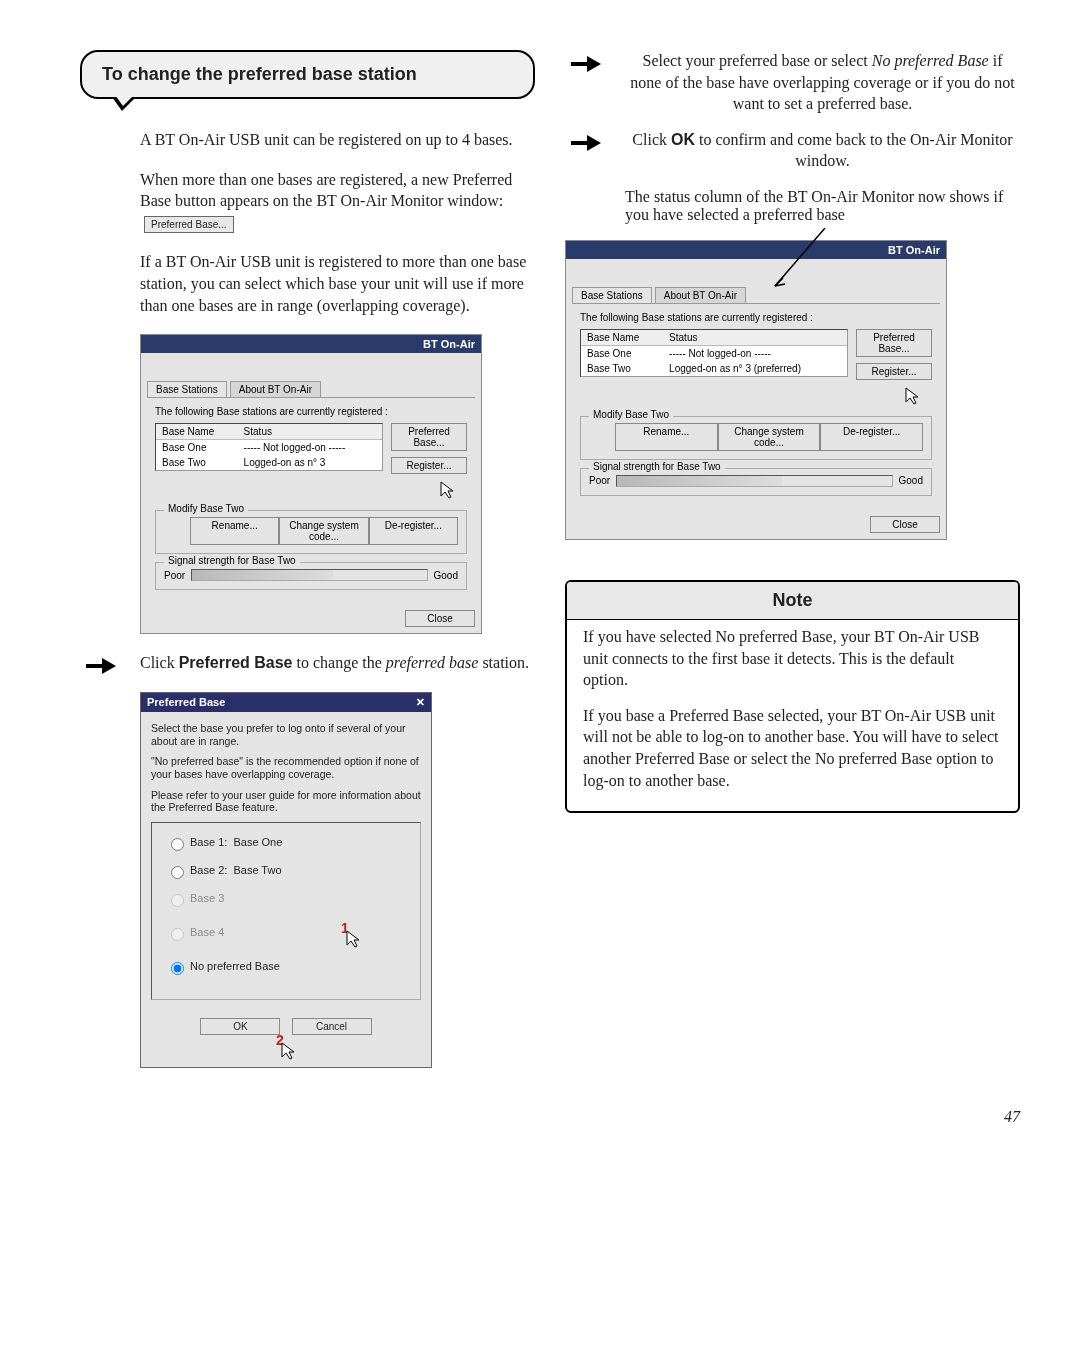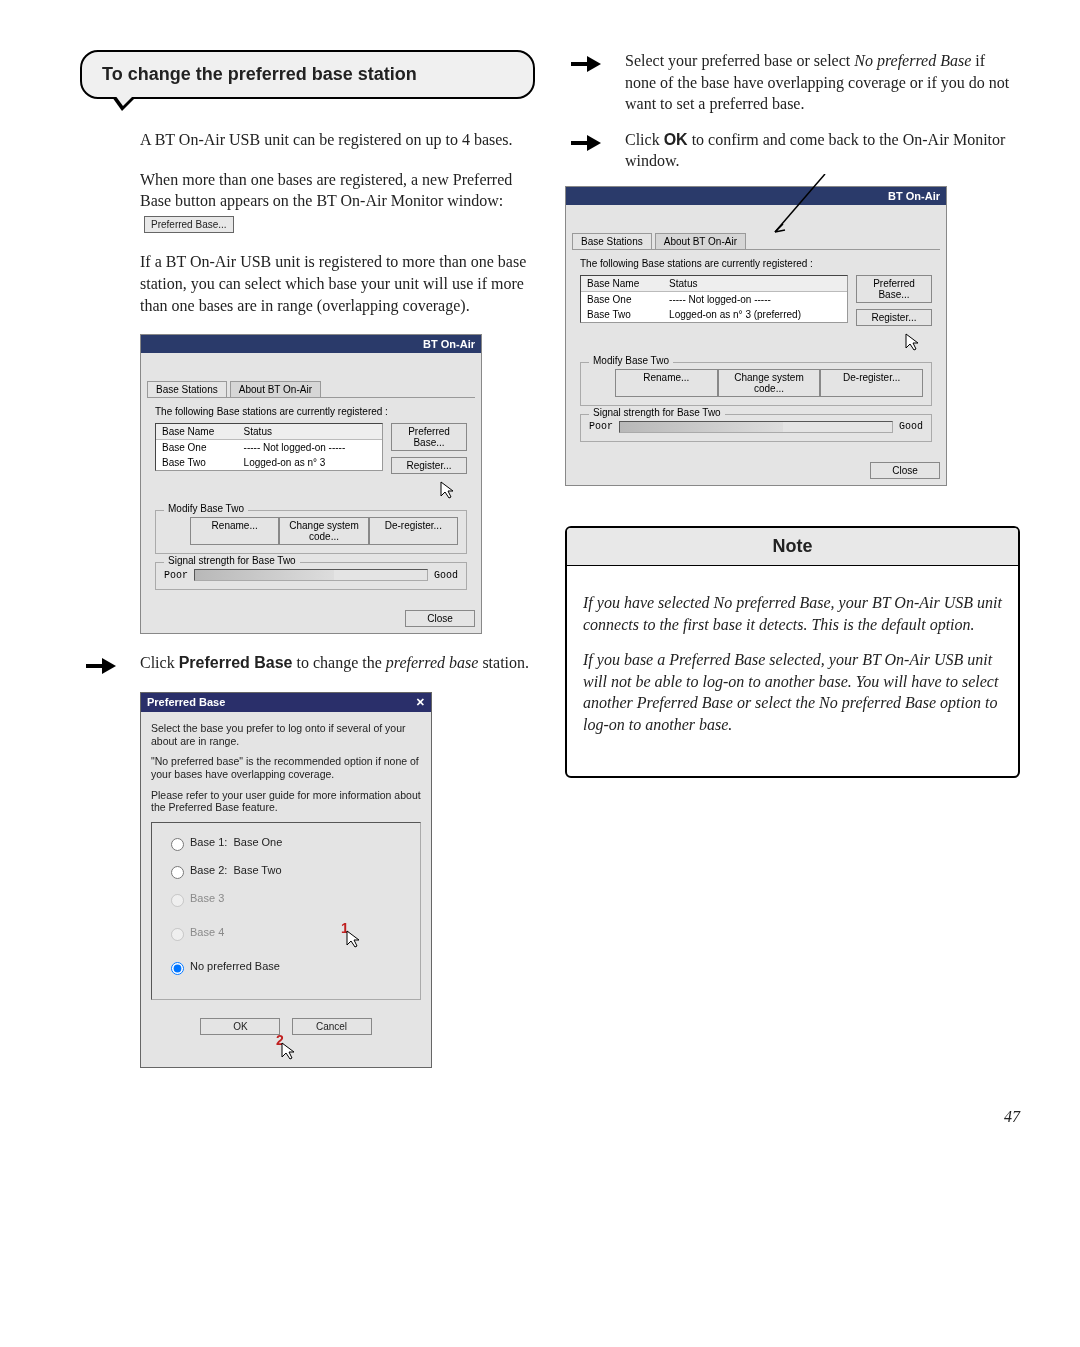--- a/index.html
+++ b/index.html
@@ -55,20 +55,21 @@
 
 .body-text p {
   margin: 0 0 18px 60px;
   line-height: 1.35;
 }
 
 .step {
   display: flex;
   align-items: flex-start;
   margin: 0 0 14px 0;
+  text-align: center;
 }
 .bullet-arrow {
   flex: 0 0 60px;
   padding-top: 2px;
 }
 .bullet-arrow svg { display: block; }
 .step p {
   margin: 0 0 0 0;
   line-height: 1.35;
 }
@@ -162,21 +163,21 @@
   position: absolute;
   top: -8px;
   left: 8px;
   background: #e4e4e4;
   font-size: 10px;
   padding: 0 4px;
 }
 .btnrow { display: flex; gap: 0; padding-left: 26px; }
 .btnrow .wbtn { flex: 1; }
 
-.strength-row { display: flex; align-items: center; gap: 6px; font-size: 10px; font-family: Liberation Mono, monospace; }
+.strength-row { display: flex; align-items: center; gap: 6px; font-size: 10px; }
 .strength-bar {
   flex: 1;
   height: 10px;
   background: linear-gradient(to right, #b8b8b8 0%, #ddd 60%, #e4e4e4 60%);
   border: 1px inset #aaa;
 }
 
 .win .footer { text-align: right; padding: 6px; }
 .win .footer .wbtn { display: inline-block; width: 60px; }
 
@@ -237,21 +238,21 @@
 .note-head {
   background: #e8e8e8;
   border-bottom: 1px solid #000;
   border-radius: 4px 4px 0 0;
   padding: 8px;
   text-align: center;
   font-family: Arial, sans-serif;
   font-weight: bold;
   font-size: 18px;
 }
-.note-body { padding: 26px 16px; font-style: italic; font-size: 16px; }
+.note-body { padding: 6px 16px; font-size: 16px; }
 .note-body p { margin: 0 0 14px 0; line-height: 1.35; font-family: Georgia, serif; }
 
 .pagenum {
   text-align: right;
   font-style: italic;
   font-family: Georgia, serif;
   font-size: 16px;
   padding: 10px 60px 20px 0;
 }
 </style>
@@ -402,20 +403,23 @@
       <div class="bullet-arrow">
         <svg width="40" height="24">
             <path d="M6 10 H22 V4 L36 12 L22 20 V14 H6 Z" fill="#000"></path>
           </svg>
       </div>
       <p>
         <span>Click </span><span class="boldsans">OK</span><span> to confirm and come back to the On-Air Monitor window.</span>
       </p>
     </div>
 
+    <div class="nobullet">
+        <p>The status column of the BT On-Air Monitor now shows if you have selected a preferred base</p>
+      </div>
 
     <div class="arrow-annot">
       <svg class="pointer" width="80" height="70">
         <line x1="60" y1="0" x2="10" y2="58" stroke="#000" stroke-width="1.5"></line>
         <path d="M10 58 L18 50 M10 58 L20 56" stroke="#000" stroke-width="1.5" fill="none"></path>
       </svg>
       <div class="win" style="width:380px;margin-left:0;">
         <div class="titlebar">
           <span>BT On-Air</span>
         </div>

